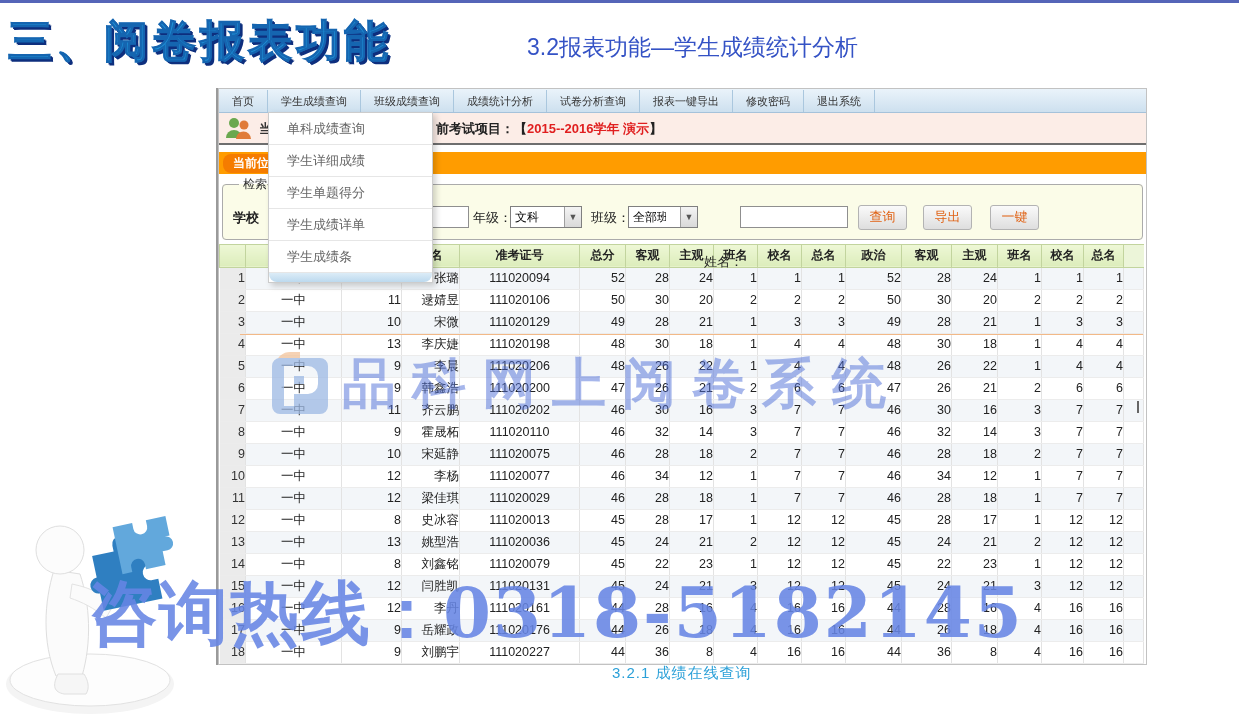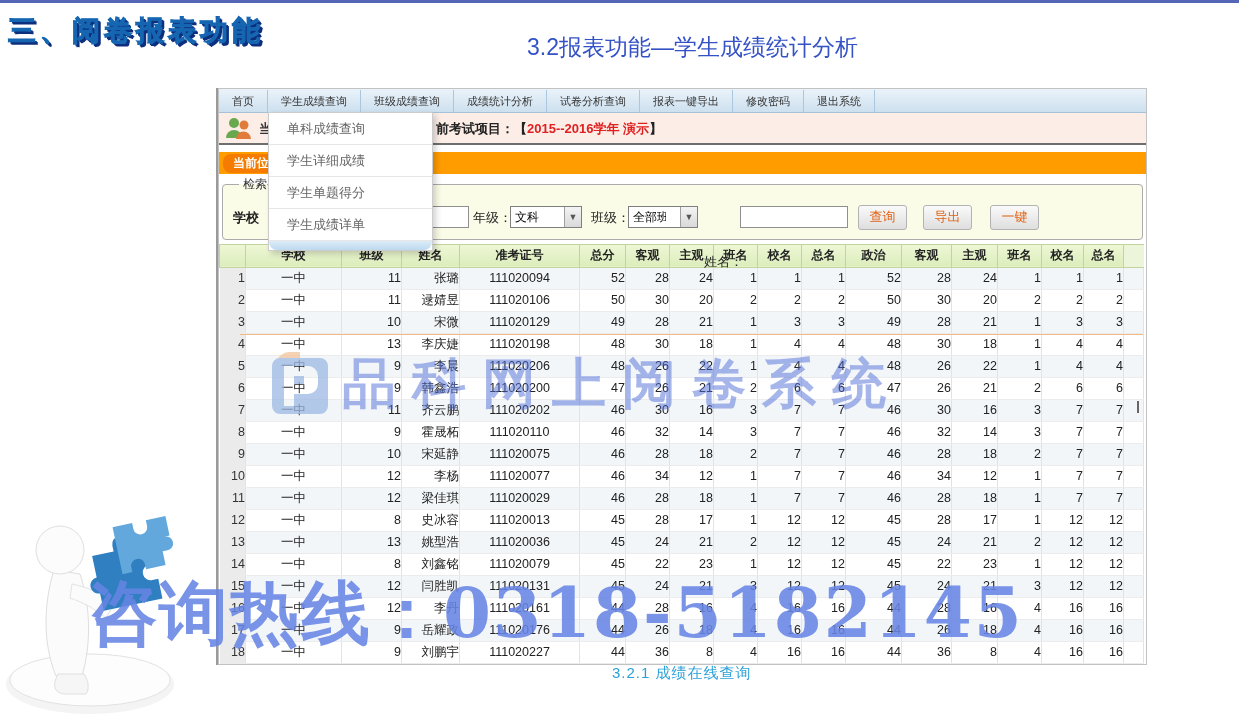--- a/index.html
+++ b/index.html
@@ -1,21 +1,21 @@
 <!DOCTYPE html>
 <html><head>
 <meta charset="utf-8">
 <style>
   html,body{margin:0;padding:0;background:#fff;}
   body{font-family:"Liberation Sans","DejaVu Sans",sans-serif;}
   .canvas{position:relative;width:1239px;height:726px;overflow:hidden;background:#fff;}
 
   
   .topline{position:absolute;left:0;top:0;width:1239px;height:3px;background:#5565b8;}
-  .page-title{position:absolute;left:8px;top:12px;font-size:28px;font-weight:bold;color:#1e8fd5;
+  .page-title{position:absolute;left:8px;top:12px;font-size:44px;font-weight:bold;color:#1e8fd5;
     letter-spacing:4px;text-shadow:2px 2px 0 #0e2f7e,3px 3px 0 #0e2f7e;-webkit-text-stroke:1px #1565b0;}
   .page-subtitle{position:absolute;left:527px;top:32px;font-size:23px;color:#3452c5;}
 
   
   .app{position:absolute;left:218px;top:88px;width:927px;background:#fff;
        border:1px solid #c2c2c2;box-shadow:-2px 0 0 #9a9a9a;}
   .menubar{height:23px;background:linear-gradient(#eaf3fa,#cde0ef);border-bottom:1px solid #a5c2da;
        display:flex;align-items:center;font-size:11px;color:#333;}
   .menu-item{padding:0 13px;border-right:1px solid #aac7de;cursor:pointer;line-height:22px;white-space:nowrap;}
   .infobar{position:relative;height:30px;background:#fcede7;border-bottom:2px solid #6e6e6e;font-size:13px;color:#333;}
@@ -546,20 +546,21 @@
   </div>
 
   <div class="row4-line"></div>
   <div class="cursor-tick"></div>
 
   <div class="dropdown" id="dropdown">
       <div class="dd-item">单科成绩查询</div>
       <div class="dd-item">学生详细成绩</div>
       <div class="dd-item">学生单题得分</div>
       <div class="dd-item">学生成绩详单</div>
+      <div class="dd-item">学生成绩条</div>
       <div class="dd-glow"></div>
     </div>
 
   <div class="wm-brand">
     <span class="wm-logo">
       <svg width="62" height="66" viewBox="0 0 62 66">
         <path d="M6,14 a14,14 0 0,1 14,-12 l10,0 l0,10 l-12,0 a6,6 0 0,0 -6,6 l0,4 l-6,0 z" fill="#f3c49b"></path>
         <path d="M10,8 h40 a8,8 0 0,1 8,8 v40 a8,8 0 0,1 -8,8 h-40 a8,8 0 0,1 -8,-8 v-40 a8,8 0 0,1 8,-8 z
                  M14,16 v40 h10 v-12 h14 a10,10 0 0,0 10,-10 v-8 a10,10 0 0,0 -10,-10 z M24,26 h10 v8 h-10 z" fill="#9db9e4" fill-rule="evenodd"></path>
       </svg>

